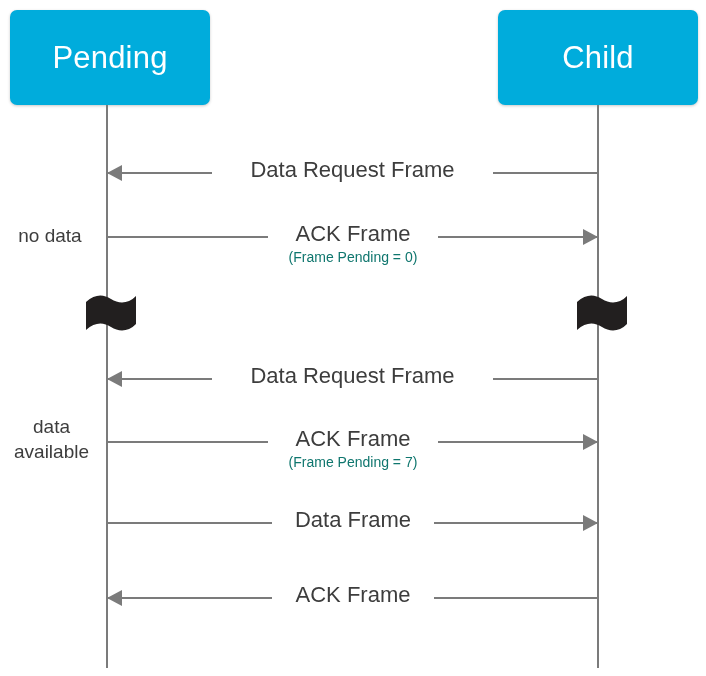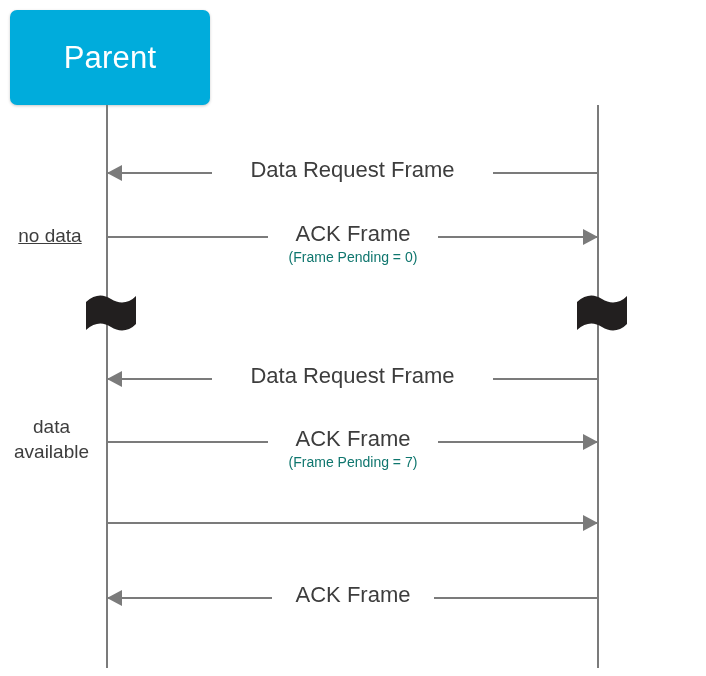--- a/index.html
+++ b/index.html
@@ -106,23 +106,26 @@
   .break-flag {
     position: absolute;
   }
 </style>
 </head>
 <body>
 
 <div id="canvas">
 
   <div class="actor-box" style="left:10px; top:10px; width:200px; height:95px; background:#00ACDC;">
-    <span class="actor-label">Parent</span>
+    <span class="actor-label">Pending</span>
   </div>
 
+  <div class="actor-box" style="left:498px; top:10px; width:200px; height:95px; background:#00ACDC;">
+    <span class="actor-label">Child</span>
+  </div>
 
   <div class="lifeline" style="left:106px; top:105px; height:563px;"></div>
   <div class="lifeline" style="left:597px; top:105px; height:563px;"></div>
 
   <div class="msg" style="left:107px; top:172px; width:491px;">
     <div class="seg" style="left:0px; width:491px;"></div>
     <div class="head left"></div>
   </div>
   <div class="msg-label" style="left:212px; top:158px; width:281px; padding:0 8px; box-sizing:border-box;">
     <span class="title">Data Request Frame</span>
@@ -130,21 +133,21 @@
 
   <div class="msg" style="left:107px; top:236px; width:491px;">
     <div class="seg" style="left:0px; width:491px;"></div>
     <div class="head right"></div>
   </div>
   <div class="msg-label" style="left:268px; top:222px; width:170px; padding:0 8px; box-sizing:border-box;">
     <span class="title">ACK Frame</span>
     <span class="sub">(Frame Pending = 0)</span>
   </div>
 
-  <div class="side-note" style="left:0px; top:197px; width:100px;text-decoration:underline;">
+  <div class="side-note" style="left:0px; top:197px; width:100px;">
     <span>no data</span>
   </div>
 
   <div class="break-flag" style="left:84px; top:293px; width:54px; height:42px;">
     <svg width="54" height="42" viewBox="0 0 54 42">
       <path d="M2,9 C11,1 19,1 27,6 C35,11 44,11 52,3 L52,31 C44,39 35,39 27,34 C19,29 11,29 2,37 Z" fill="#221f1f"></path>
     </svg>
   </div>
 
   <div class="break-flag" style="left:575px; top:293px; width:54px; height:42px;">
@@ -172,20 +175,23 @@
   </div>
   <div class="msg-label" style="left:268px; top:427px; width:170px; padding:0 8px; box-sizing:border-box;">
     <span class="title">ACK Frame</span>
     <span class="sub">(Frame Pending = 7)</span>
   </div>
 
   <div class="msg" style="left:107px; top:522px; width:491px;">
     <div class="seg" style="left:0px; width:491px;"></div>
     <div class="head right"></div>
   </div>
+  <div class="msg-label" style="left:272px; top:508px; width:162px; padding:0 8px; box-sizing:border-box;">
+    <span class="title">Data Frame</span>
+  </div>
 
   <div class="msg" style="left:107px; top:597px; width:491px;">
     <div class="seg" style="left:0px; width:491px;"></div>
     <div class="head left"></div>
   </div>
   <div class="msg-label" style="left:272px; top:583px; width:162px; padding:0 8px; box-sizing:border-box;">
     <span class="title">ACK Frame</span>
   </div>
 
 </div>

